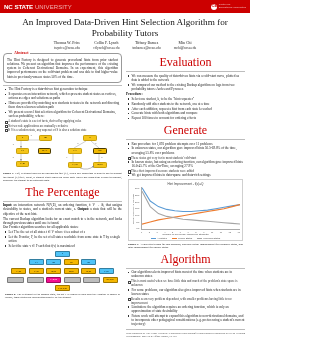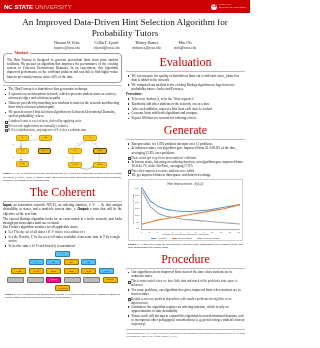--- a/index.html
+++ b/index.html
@@ -289,21 +289,21 @@
             </svg>
             <span class="elabel" style="position:absolute;left:11px;top:7px;">a</span>
             <span class="elabel" style="position:absolute;left:29px;top:7px;">b</span>
             <span class="elabel" style="position:absolute;left:0px;top:21px;">c</span>
             <span class="elabel" style="position:absolute;left:35px;top:21px;">d</span>
           </div>
         </div>
         <div class="fig-cap"><b>Figure 1:</b><i> Left, a student derives an unexpected fact (E), which our algorithm is able to use to suggest the target (E) fact; Right, a student starts down an error path which our algorithm is able to redirect, allowing the student to an alternate path.</i></div>
       </div>
 
-      <div class="sec-head">The Coherent</div>
+      <div class="sec-head">The Percentage</div>
       <div class="rule"></div>
 
       <div style="font-size:3.35px;line-height:4.25px;text-align:justify;">
         <span><b class="em">Input:</b><span> an interaction network N(V,E), an ordering function, f: V → ℝ, that assigns desirability to states, and a student's current state, s.</span></span>
         <span><b class="em">Output:</b><span> a state that will be the objective of the next hint.</span></span>
       </div>
       <div style="font-size:3.35px;line-height:4.25px;text-align:justify;margin-top:1px;">The current Backup algorithm looks for an exact match to s in the network, and looks through previous states until one is found.</div>
       <div style="font-size:3.35px;line-height:4.25px;text-align:justify;">Our Frontier algorithm searches for all applicable states:</div>
 
       <ul class="bl">
@@ -432,21 +432,21 @@
           </span>
           <span class="item">
             <span class="swatch" id="sw2" style="background: rgb(165, 165, 165);"></span>
             <span>Unknown States</span>
           </span>
         </div>
       </div>
 
       <div class="fig-cap" style="padding:0 2px;"><b>Figure 3:</b><i> A cold-start graph for one problem, showing initial improvement for unknown states, and later improvement for known states.</i></div>
 
-      <div class="sec-head">Procedure</div>
+      <div class="sec-head">Algorithm</div>
       <div class="rule"></div>
 
       <ul class="bl">
         <li>Our algorithm selects improved hints most of the time when students are in unknown states</li>
       </ul>
       <ul class="sub">
         <li>This is most useful when we have little data and much of the problem's state space is unknown</li>
       </ul>
       <ul class="bl">
         <li>For some problems, our algorithm also gives improved hints when students are in known states</li>

